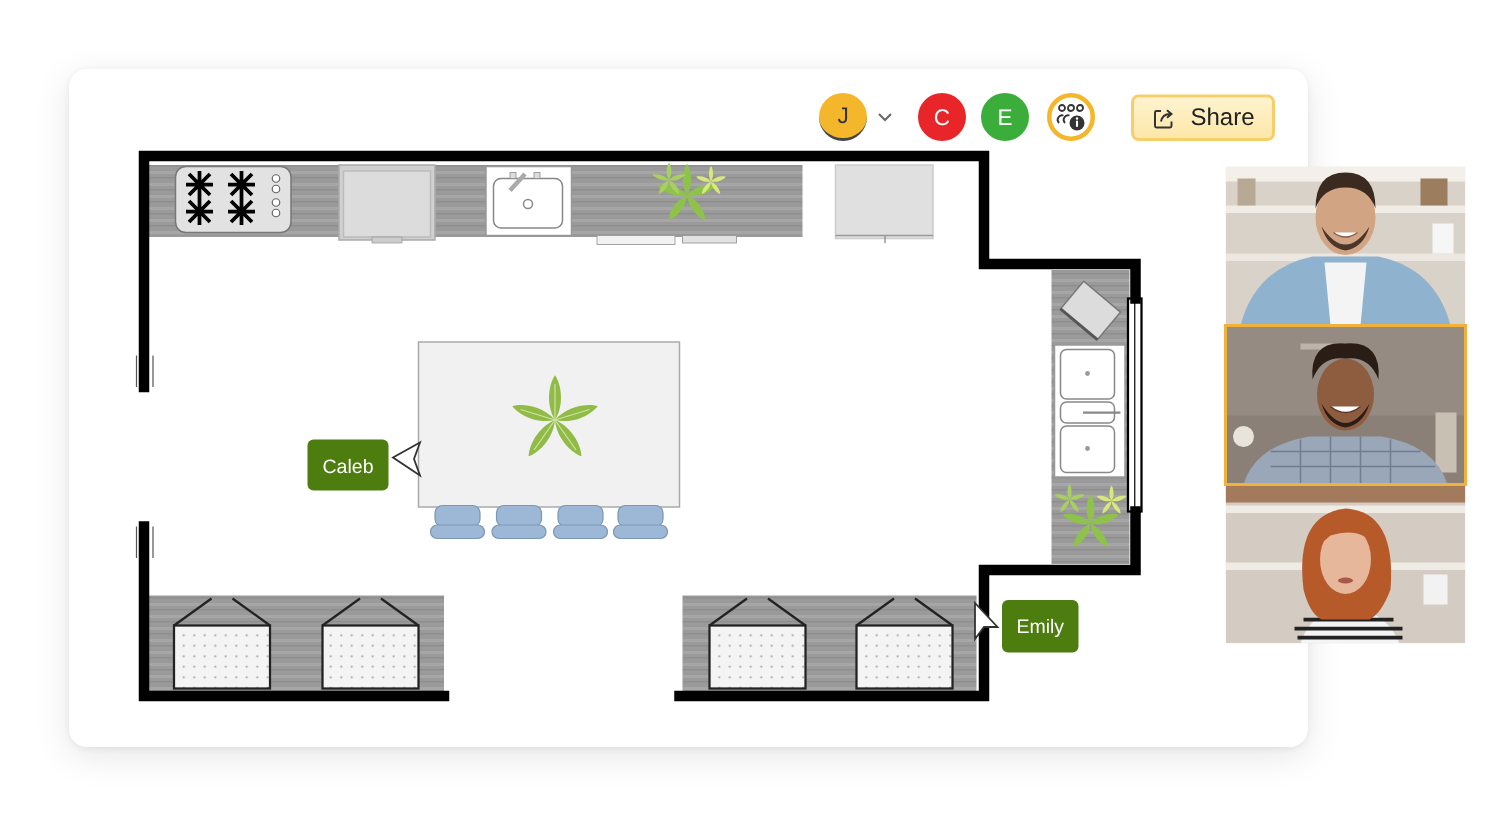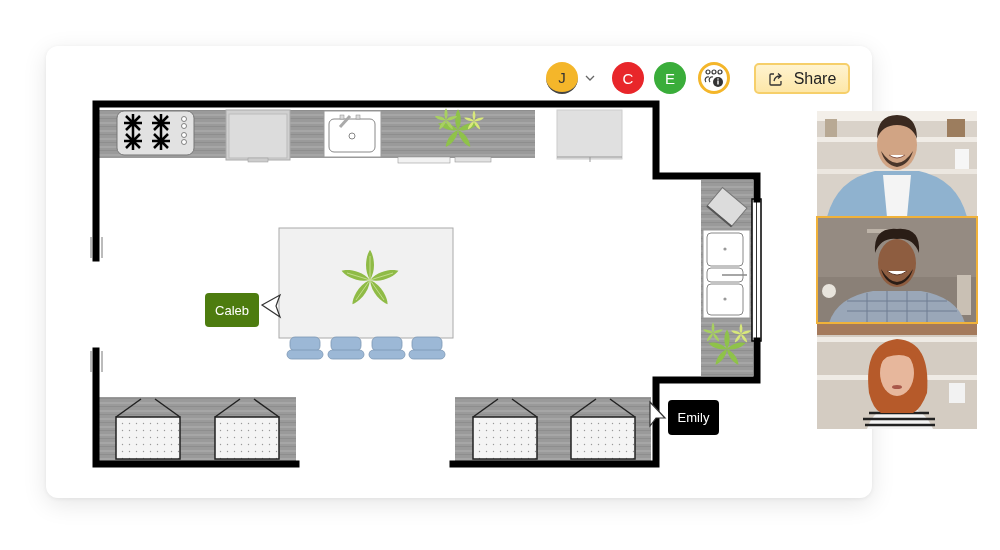--- a/index.html
+++ b/index.html
@@ -32,21 +32,21 @@
     font-size: 16px; color: #222; cursor: pointer;
   }
 
   .floorplan { position: absolute; left: 0; top: 0; }
 
   .cursor-label {
     position: absolute; color: #fff; font-size: 13px; border-radius: 4px;
     display: flex; align-items: center; justify-content: center;
   }
   .caleb-label { left: 205px; top: 293px; width: 54px; height: 34px; background: #4d7c0f; }
-  .emily-label { left: 668px; top: 400px; width: 51px; height: 35px; background: #000000; }
+  .emily-label { left: 668px; top: 400px; width: 51px; height: 35px; background: #4d7c0f; }
 
   .video-strip { position: absolute; left: 817px; top: 111px; width: 160px; }
   .video-tile { position: relative; width: 160px; height: 106px; overflow: hidden; }
   .video-tile.active { outline: 2px solid #f0b23a; outline-offset: -1px; z-index: 2; }
   .video-tile svg { display: block; }
 </style>
 </head>
 <body>
 
 <div class="stage">

